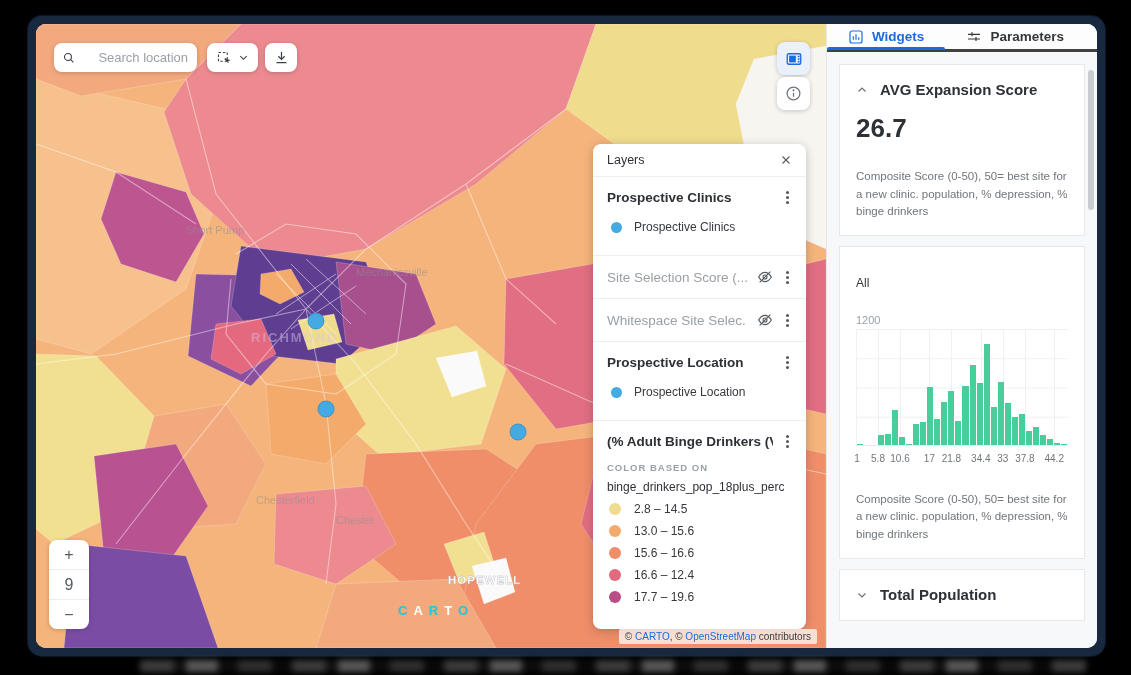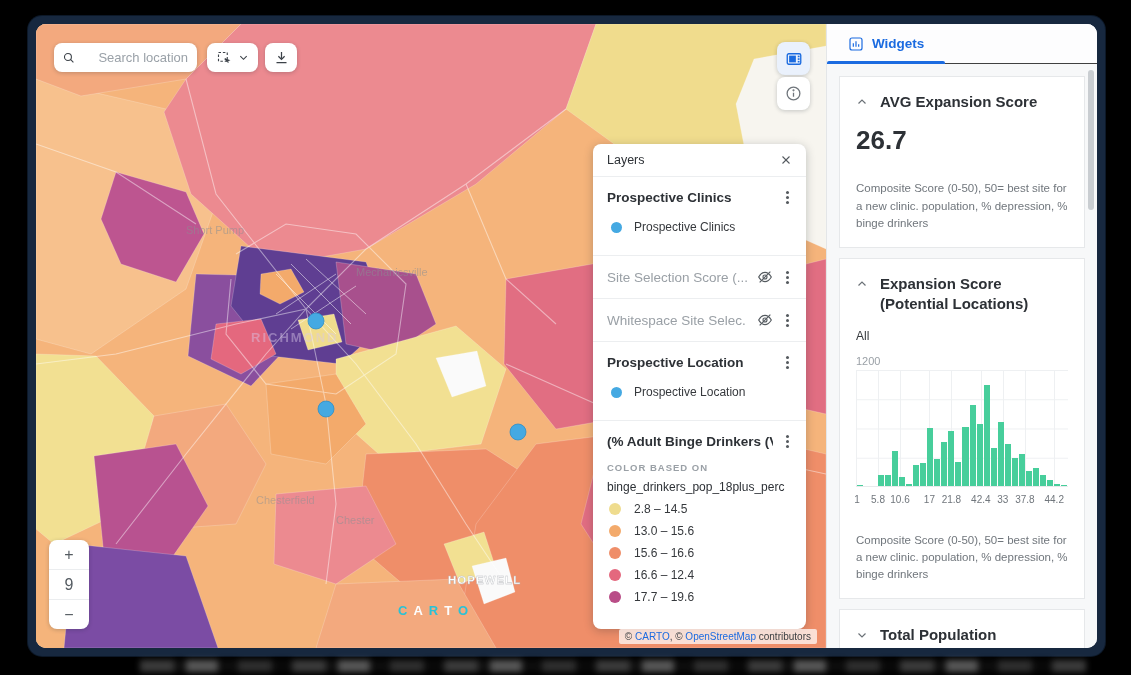--- a/index.html
+++ b/index.html
@@ -73,35 +73,35 @@
   .attribution .lnk { color:#1b6be0; cursor:pointer; }
 
   
   .wm { position:absolute; left:362px; top:579px; font-size:13px; font-weight:700;
         letter-spacing:6px; }
   .wm .wm-a { color:#29c2d6; } .wm .wm-b { color:#fdfdfd; }
 
   
   .sidebar { flex:1; background:#f7f8f9; border-left:1px solid #e4e6e8; position:relative;
              display:flex; flex-direction:column; overflow:hidden; }
-  .tabbar { height:40px; background:#fdfdfe; border-bottom:1px solid #404040; display:flex; flex:none; }
+  .tabbar { height:28px; background:#fdfdfe; border-bottom:3px solid #404040; display:flex; flex:none; }
   .tab { display:flex; align-items:center; gap:8px; padding:0 21px; font-size:13.5px;
          font-weight:700; color:#33383d; position:relative; cursor:pointer; }
   .tab.active { color:#1b6be0; }
   .tab.active::after { content:""; position:absolute; left:0; right:0; bottom:-1px; height:3px;
                        background:#1b6be0; border-radius:2px 2px 0 0; }
   .cards { padding:12px; overflow:hidden; }
   .card { background:#fff; border:1px solid #e6e8ea; border-radius:0; padding:15px 16px; margin-bottom:10px; }
   .card-head { display:flex; gap:12px; align-items:flex-start; cursor:pointer; }
   .card-title { font-size:15px; font-weight:700; color:#2d3136; line-height:1.35; }
   .chev { flex:none; margin-top:4px; }
   .big-value { font-size:26px; font-weight:700; color:#2d3136; margin-top:13px; }
   .w-desc { font-size:11.5px; color:#70767c; line-height:1.5; margin-top:24px; }
   .filter-label { font-size:12px; color:#34383c; margin-top:14px; }
-  .ymax { font-size:11px; color:#9aa0a6; margin-top:12px; }
+  .ymax { font-size:11px; color:#9aa0a6; margin-top:24px; }
 
   
   .chart { position:relative; margin-top:3px; height:117px;
            background:linear-gradient(#eef0f2 1px, transparent 1px);
            background-size:100% 29.25px; border-bottom:1px solid #e8eaec; }
   .hgrid { position:absolute; inset:0; }
   .hgrid i { position:absolute; top:0; bottom:0; width:1px; background:#eef0f2; }
   .bars { position:absolute; inset:0; display:flex; align-items:flex-end; gap:1px; padding:0 1px; }
   .bars .bar { flex:1; min-height:0; cursor:pointer; }
   .x-axis { position:relative; height:16px; margin-top:5px; }
@@ -332,42 +332,45 @@
         <div class="tabbar">
           <div class="tab active">
             <svg class="ic" width="16" height="16" viewBox="0 0 24 24" fill="none" stroke="#1b6be0" stroke-width="1.8">
               <rect x="3" y="3" width="18" height="18" rx="3"></rect>
               <line x1="8" y1="16" x2="8" y2="11"></line>
                 <line x1="12" y1="16" x2="12" y2="8"></line>
                 <line x1="16" y1="16" x2="16" y2="12.5"></line>
             </svg>
             <span>Widgets</span>
           </div>
+          <div class="tab">
+            <svg class="ic" width="16" height="16" viewBox="0 0 24 24" fill="none" stroke="#33383d" stroke-width="1.8">
+              <line x1="3" y1="8" x2="21" y2="8"></line>
+                <line x1="3" y1="15" x2="21" y2="15"></line>
+              <line x1="9" y1="5" x2="9" y2="11"></line>
+                <line x1="15" y1="12" x2="15" y2="18"></line>
+            </svg>
+            <span>Parameters</span>
+          </div>
         </div>
 
         <div class="cards">
 
           <div class="card">
             <div class="card-head">
               <svg class="ic chev" width="12" height="12" viewBox="0 0 24 24" fill="none" stroke="#6b7177" stroke-width="2.4">
                   <polyline points="5,15 12,8 19,15"></polyline>
                 </svg>
               <span class="card-title">AVG Expansion Score</span>
             </div>
             <div class="big-value">26.7</div>
             <div class="w-desc">Composite Score (0-50), 50= best site for a new clinic. population, % depression, % binge drinkers</div>
           </div>
 
           <div class="card">
-            <div class="card-head">
-              <svg class="ic chev" width="12" height="12" viewBox="0 0 24 24" fill="none" stroke="#6b7177" stroke-width="2.4">
-                  <polyline points="5,15 12,8 19,15"></polyline>
-                </svg>
-              <span class="card-title">Expansion Score (Potential Locations)</span>
-            </div>
             <div class="filter-label">All</div>
             <div class="ymax">1200</div>
             <div class="chart">
               <div class="hgrid">
                   <i style="left: 0%;"></i>
                   <i style="left: 10.3896%;"></i>
                   <i style="left: 20.7792%;"></i>
                   <i style="left: 34.632%;"></i>
                   <i style="left: 45.0216%;"></i>
                   <i style="left: 58.8745%;"></i>
@@ -407,21 +410,21 @@
                   <div class="bar" style="height: 1.5%; background: rgb(71, 206, 155);"></div>
                   <div class="bar" style="height: 0.833333%; background: rgb(71, 206, 155);"></div>
                 </div>
             </div>
             <div class="x-axis">
                 <span class="tick" style="left: 0%;">1</span>
                 <span class="tick" style="left: 10.3896%;">5.8</span>
                 <span class="tick" style="left: 20.7792%;">10.6</span>
                 <span class="tick" style="left: 34.632%;">17</span>
                 <span class="tick" style="left: 45.0216%;">21.8</span>
-                <span class="tick" style="left: 58.8745%;">42.4</span>
+                <span class="tick" style="left: 58.8745%;">34.4</span>
                 <span class="tick" style="left: 69.2641%;">33</span>
                 <span class="tick" style="left: 79.6537%;">37.8</span>
                 <span class="tick" style="left: 93.5065%;">44.2</span>
               </div>
             <div class="w-desc">Composite Score (0-50), 50= best site for a new clinic. population, % depression, % binge drinkers</div>
           </div>
 
           <div class="card">
             <div class="card-head">
               <svg class="ic chev" width="12" height="12" viewBox="0 0 24 24" fill="none" stroke="#6b7177" stroke-width="2.4">

